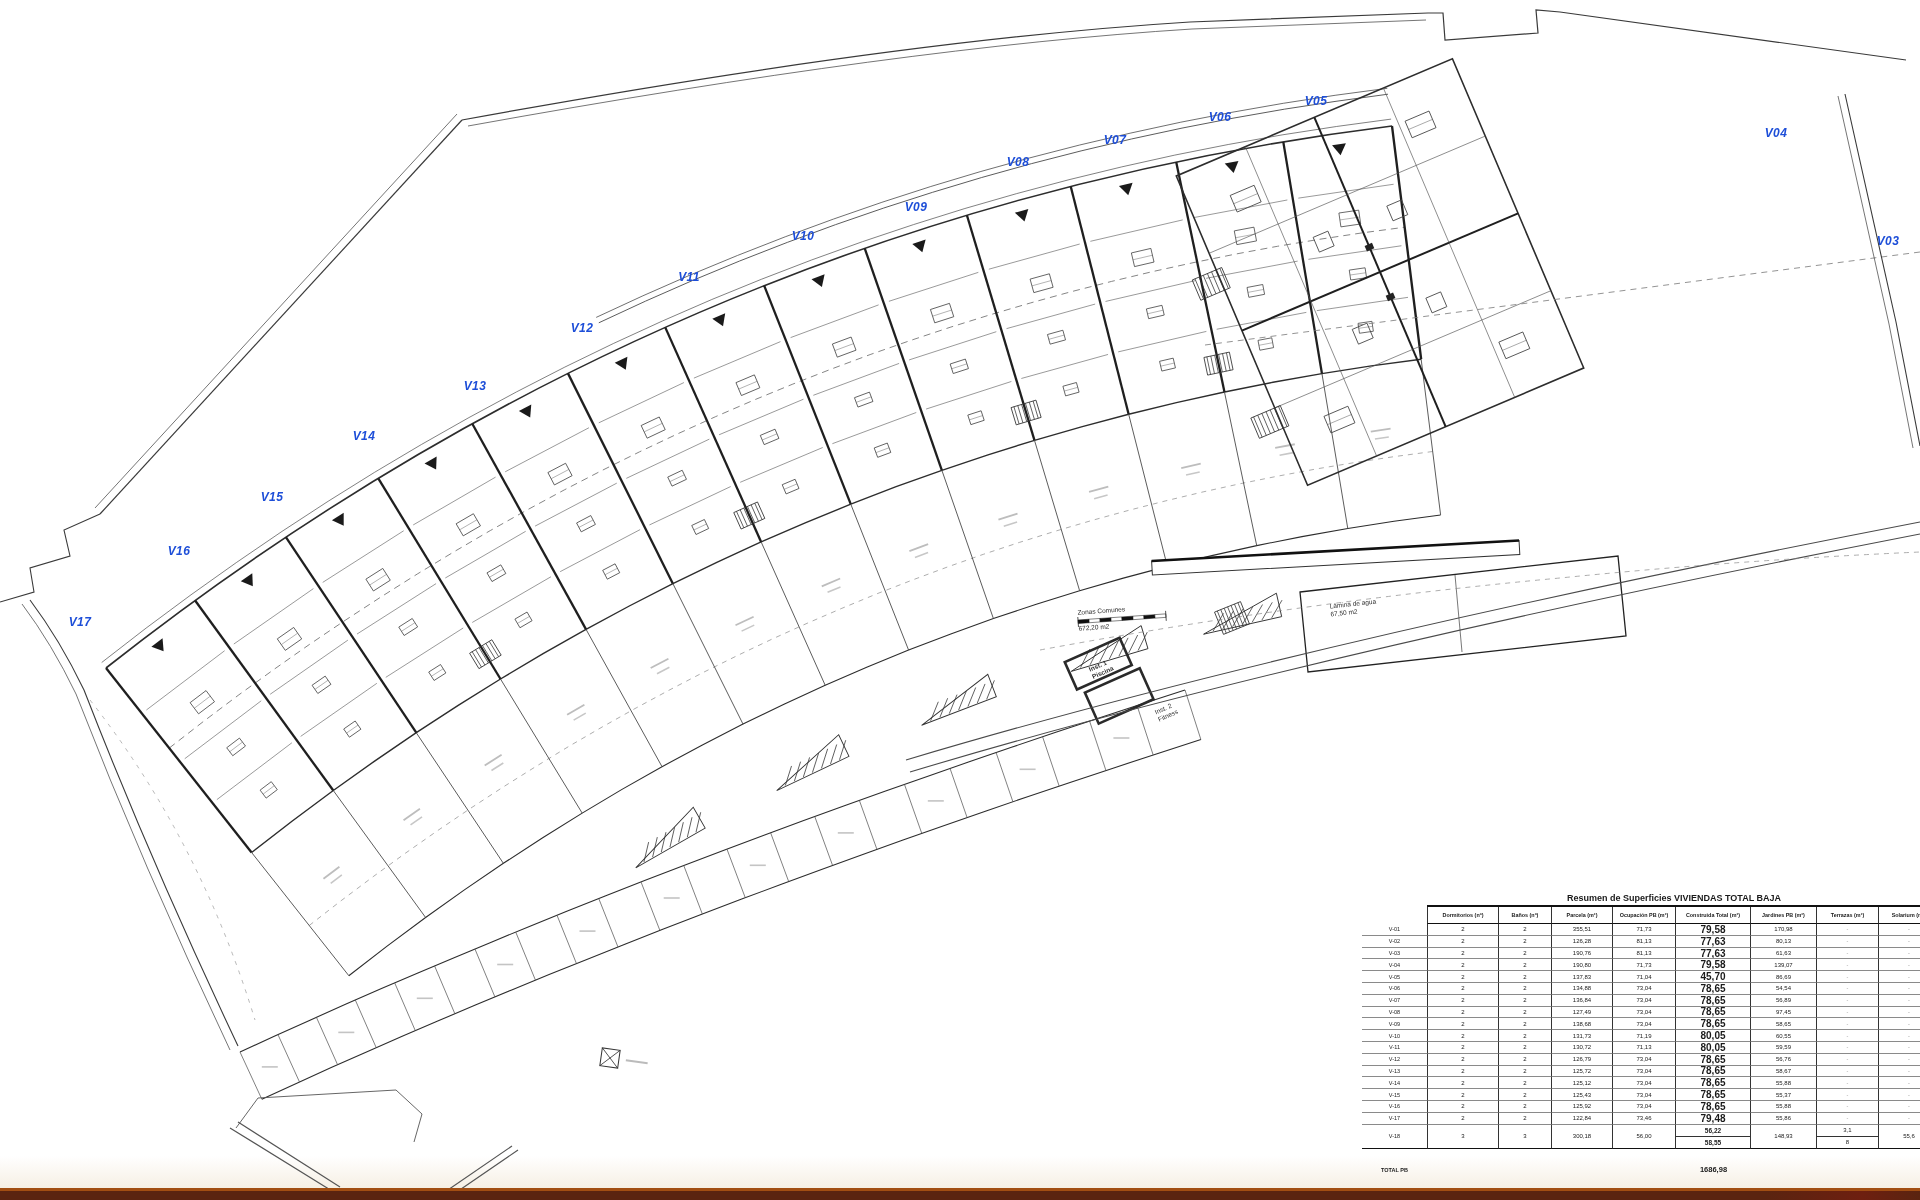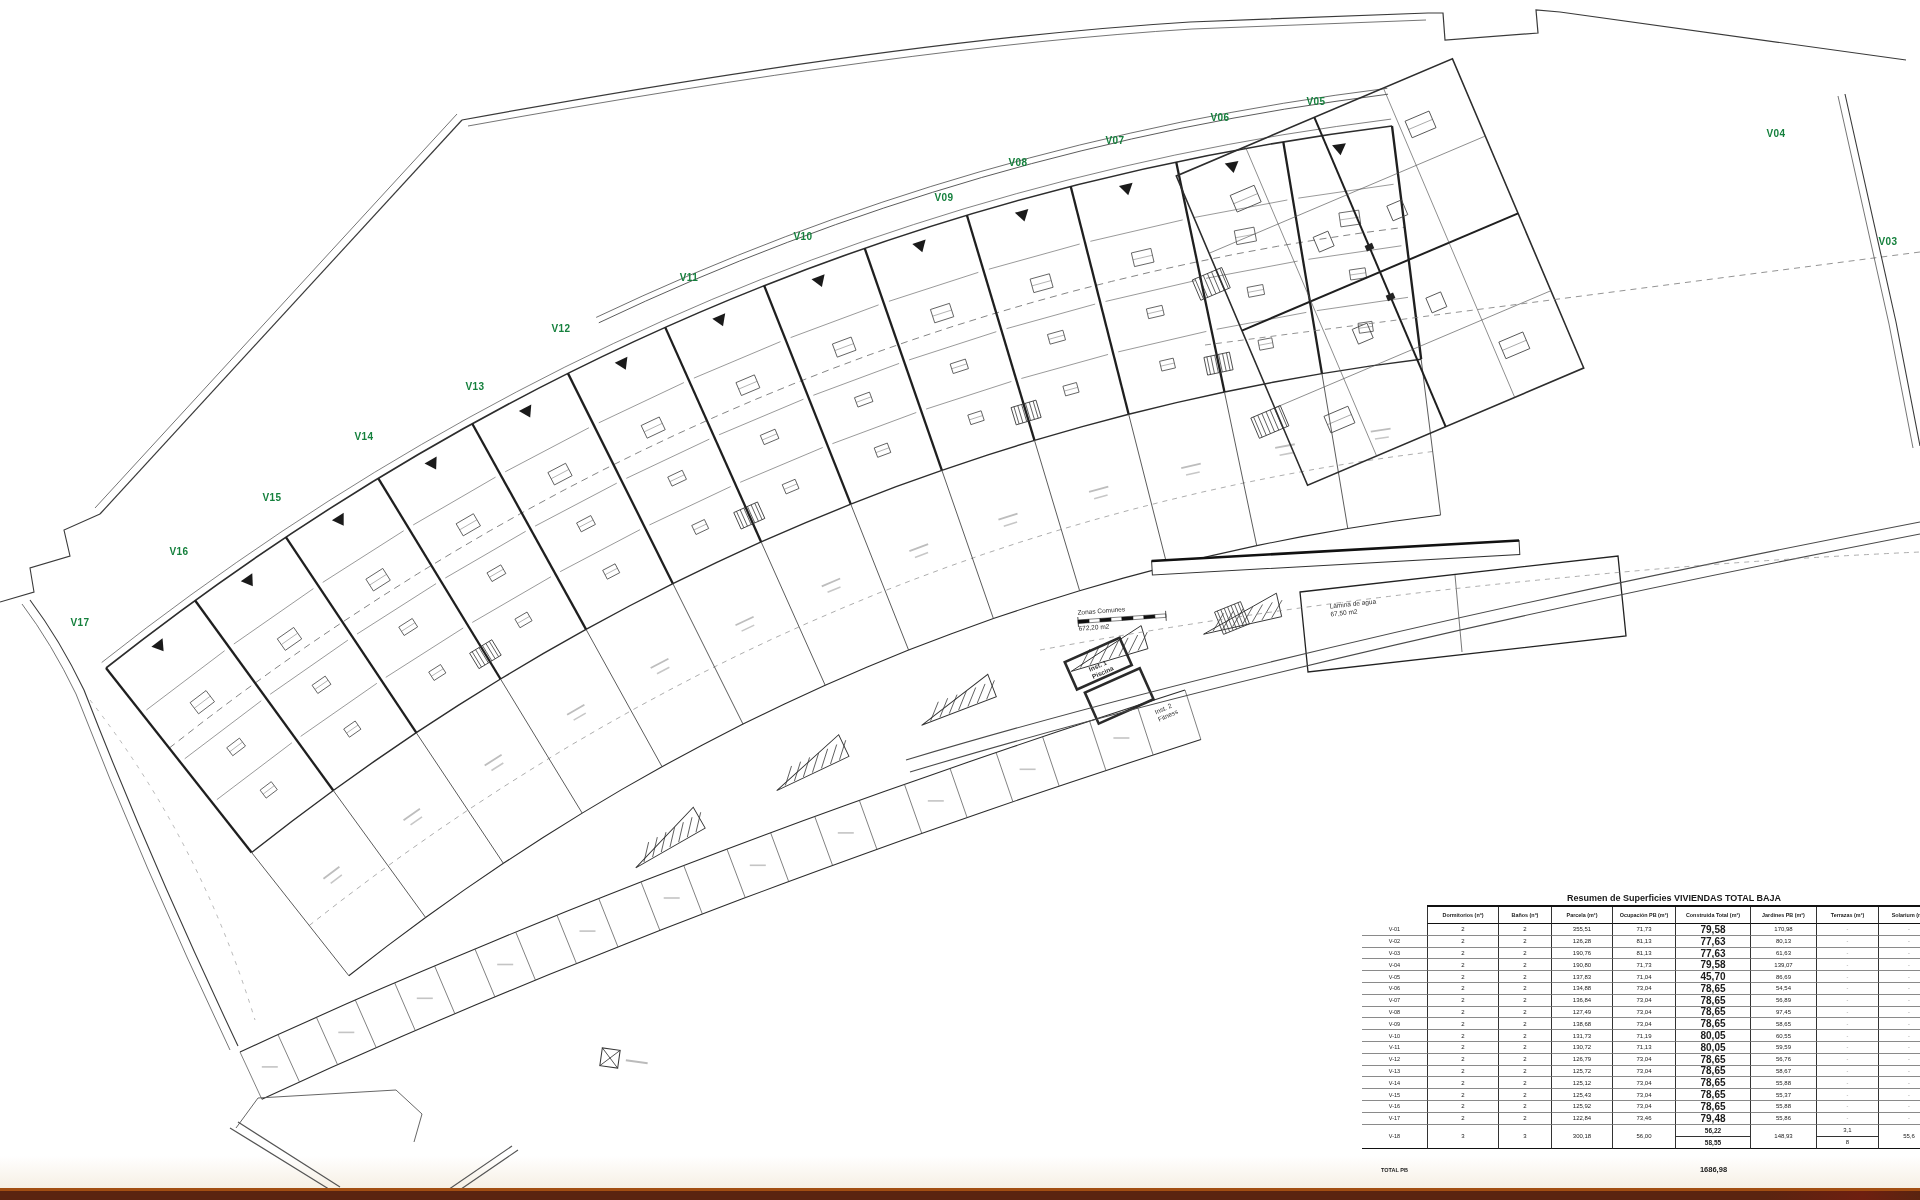--- a/index.html
+++ b/index.html
@@ -1,22 +1,22 @@
 <!DOCTYPE html>
 <html><head>
 <meta charset="utf-8">
 <style>
   html,body{margin:0;padding:0;}
   body{width:1920px;height:1200px;overflow:hidden;background:#ffffff;
        font-family:"Liberation Sans", sans-serif;}
   .page{position:relative;width:1920px;height:1200px;background:#ffffff;overflow:hidden;}
   #plan-svg{position:absolute;left:0;top:0;z-index:2;}
   #plan-labels{position:absolute;left:0;top:0;width:1920px;height:1200px;z-index:3;pointer-events:none;}
-  .plan-label{position:absolute;transform:translate(-50%,-50%);font-size:10px;font-weight:600;
-              color:#15803d;letter-spacing:.4px;white-space:nowrap;}
+  .plan-label{position:absolute;transform:translate(-50%,-50%);font-size:12px;font-weight:600;
+              color:#1d4ed8;letter-spacing:.4px;white-space:nowrap;font-style:italic;}
   .anno{position:absolute;font-size:6.5px;color:#2e2e2e;line-height:1.25;white-space:nowrap;}
   .anno.bold{font-weight:bold;}
   
   #summary-table{position:absolute;left:1362px;top:892px;width:560px;z-index:4;color:#1a1a1a;}
   .t-title{position:absolute;left:65px;top:0;width:494px;height:13px;border-bottom:2px solid #111;
            font-size:9px;font-weight:bold;text-align:center;line-height:13px;}
   .t-head{position:absolute;left:0;top:15px;display:flex;height:17px;}
   .t-rows{position:absolute;left:0;top:32px;}
   .t-row{display:flex;height:11.8px;}
   .t-row.tall{height:24px;}
@@ -551,24 +551,24 @@
           <rect x="16" y="-1" width="22" height="2" fill="#bbb"></rect>
         </g>
       </g>
     </svg>
 
   <div id="plan-labels">
       <div class="plan-label" style="left: 1316px; top: 101px;">V05</div>
       <div class="plan-label" style="left: 1220px; top: 117px;">V06</div>
       <div class="plan-label" style="left: 1115px; top: 140px;">V07</div>
       <div class="plan-label" style="left: 1018px; top: 162px;">V08</div>
-      <div class="plan-label" style="left: 916px; top: 197px; margin-left: 28px;">V09</div>
+      <div class="plan-label" style="left: 916px; top: 207px;">V09</div>
       <div class="plan-label" style="left: 803px; top: 236px;">V10</div>
       <div class="plan-label" style="left: 689px; top: 277px;">V11</div>
-      <div class="plan-label" style="left: 561px; top: 328px;">V12</div>
+      <div class="plan-label" style="left: 582px; top: 328px;">V12</div>
       <div class="plan-label" style="left: 475px; top: 386px;">V13</div>
       <div class="plan-label" style="left: 364px; top: 436px;">V14</div>
       <div class="plan-label" style="left: 272px; top: 497px;">V15</div>
       <div class="plan-label" style="left: 179px; top: 551px;">V16</div>
       <div class="plan-label" style="left: 80px; top: 622px;">V17</div>
       <div class="plan-label" style="left: 1776px; top: 133px;">V04</div>
       <div class="plan-label" style="left: 1888px; top: 241px;">V03</div>
       <div class="anno" style="left: 1078px; top: 607px; transform: rotate(-4deg);">
         <div>Zonas Comunes</div>
         <div style="margin-top: 8px;">672,20 m2</div>

